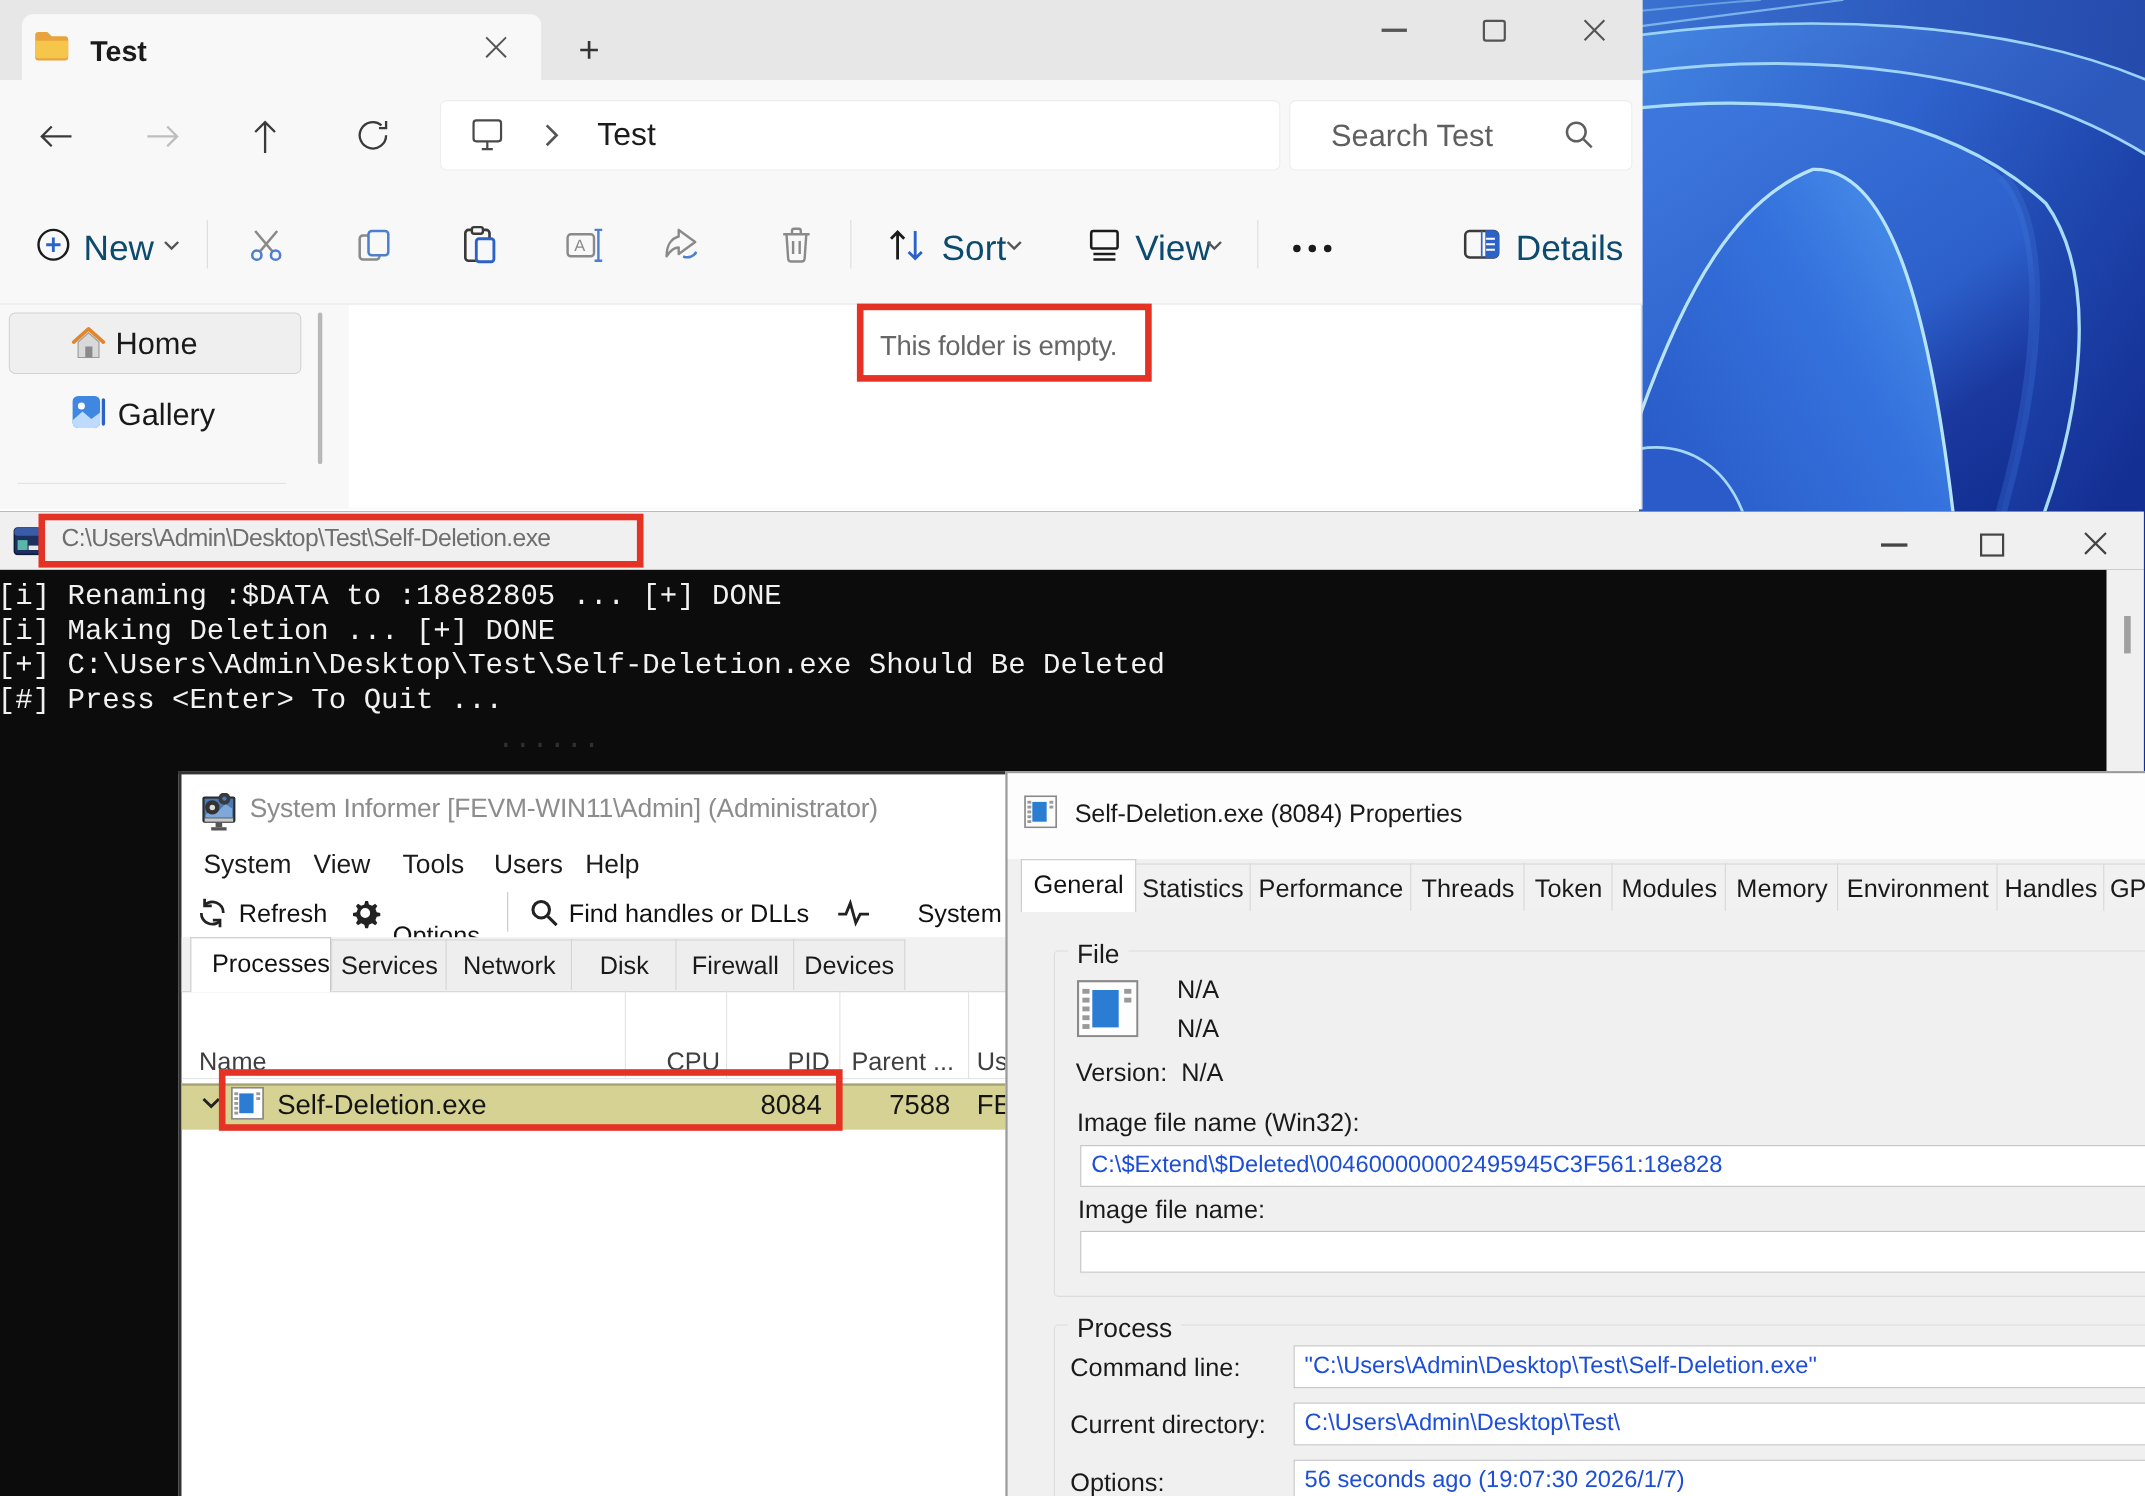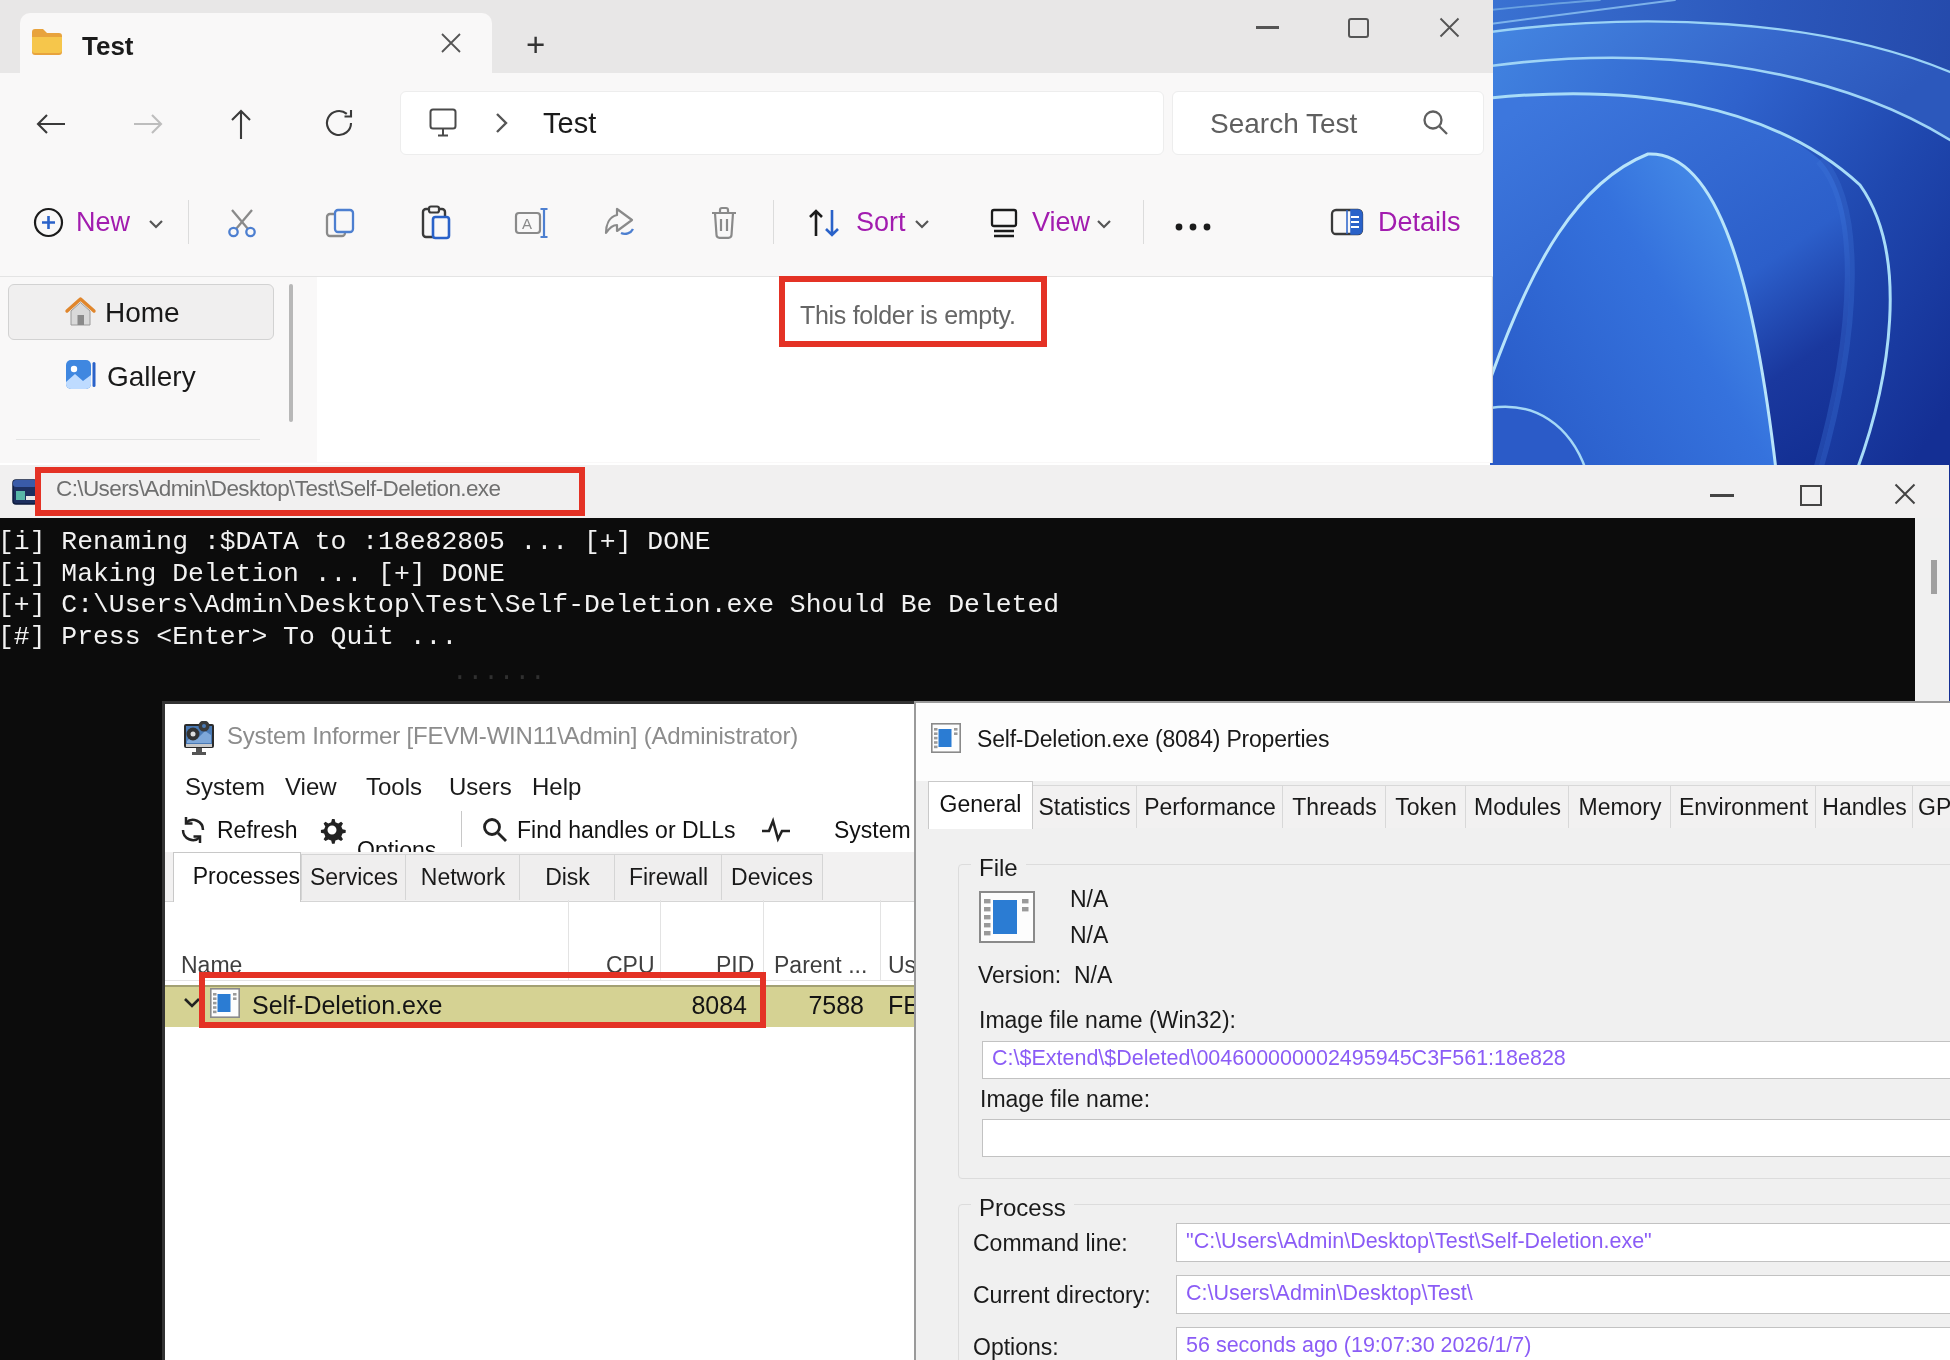--- a/index.html
+++ b/index.html
@@ -12,21 +12,21 @@
 #tab{left:20px;top:13px;width:472px;height:60px;background:#f9f8f8;border-radius:10px 10px 0 0;}
 #tabtext{left:82px;top:31px;font-size:26px;font-weight:600;color:#1b1b1b;}
 #tabclose{left:440px;top:32px;}
 #tabplus{left:526px;top:26px;font-size:33px;font-weight:300;color:#333;}
 #navrow{left:0;top:73px;width:1493px;height:92px;background:#f9f8f8;}
 #addrbox{left:400px;top:91px;width:762px;height:62px;background:#fff;border-radius:6px;border:1px solid #ededed;}
 #addrtext{left:543px;top:107px;font-size:29px;color:#1b1b1b;}
 #searchbox{left:1172px;top:91px;width:310px;height:62px;background:#fff;border-radius:6px;border:1px solid #ededed;}
 #searchtext{left:1210px;top:108px;font-size:28px;color:#5f5f5f;}
 #toolbar{left:0;top:165px;width:1493px;height:111px;background:#f9f8f8;border-bottom:1px solid #e4e4e4;}
-.tbtext{font-size:27px;color:#a21caf;white-space:nowrap;}
+.tbtext{font-size:32px;color:#0c4a6e;white-space:nowrap;}
 .sep{width:1px;height:44px;background:#dcdcdc;top:200px;}
 #sidebar{left:0;top:277px;width:316px;height:185px;background:#f9f8f8;}
 #homeitem{left:8px;top:284px;width:264px;height:54px;background:#f0efef;border:1px solid #d2d2d2;border-radius:6px;}
 #hometext{left:105px;top:297px;font-size:28px;color:#191919;}
 #gallerytext{left:107px;top:361px;font-size:28px;color:#191919;}
 #sidescroll{left:289px;top:284px;width:4px;height:138px;background:#b8b8b8;border-radius:2px;}
 #sidediv{left:16px;top:439px;width:244px;height:1px;background:#e3e3e3;}
 #explbody{left:317px;top:277px;width:1174px;height:185px;background:#fff;}
 #emptytext{left:800px;top:301px;font-size:25px;letter-spacing:-0.3px;color:#666;}
 
@@ -46,21 +46,21 @@
 #sitabsel{left:8px;top:148px;width:126px;height:49px;background:#fff;border:1px solid #c8c8c8;border-bottom:none;font-size:23px;color:#111;text-align:right;line-height:46px;}
 .hline{width:1px;background:#e3e3e3;}
 .sihdr{font-size:23px;color:#3f3f3f;white-space:nowrap;}
 
 #propdlg{left:914px;top:701px;width:1036px;height:659px;background:#f0f0f0;border-left:2px solid #9a9a9a;border-top:2px solid #9a9a9a;}
 .ptab{top:82px;height:42px;background:#f2f1f1;border:1px solid #d8d8d8;border-bottom:none;font-size:23px;color:#1a1a1a;text-align:center;line-height:42px;white-space:nowrap;overflow:hidden;}
 #ptabsel{left:12px;top:78px;width:103px;height:47px;background:#fff;border:1px solid #c9c9c9;border-bottom:none;font-size:23px;color:#111;text-align:center;line-height:44px;}
 .pgroup{border:1px solid #dcdcdc;border-radius:4px;}
 .plabel{font-size:23px;color:#1a1a1a;white-space:nowrap;}
 .pbox{background:#fff;border:1px solid #c2c2c2;}
-.pval{font-size:21.5px;color:#8b5cf6;white-space:nowrap;}
+.pval{font-size:21.5px;color:#1d4ed8;white-space:nowrap;}
 #propdlg{overflow:hidden;}
 </style>
 </head>
 <body>
 
 <div class="abs" id="wall" style="left:1490px;top:0;width:460px;height:710px;">
 <svg width="460" height="710" viewBox="0 0 460 710">
   <defs>
     <linearGradient id="wtop" x1="0" y1="0" x2="1" y2="0.25">
       <stop offset="0" stop-color="#3a72d2"></stop>

